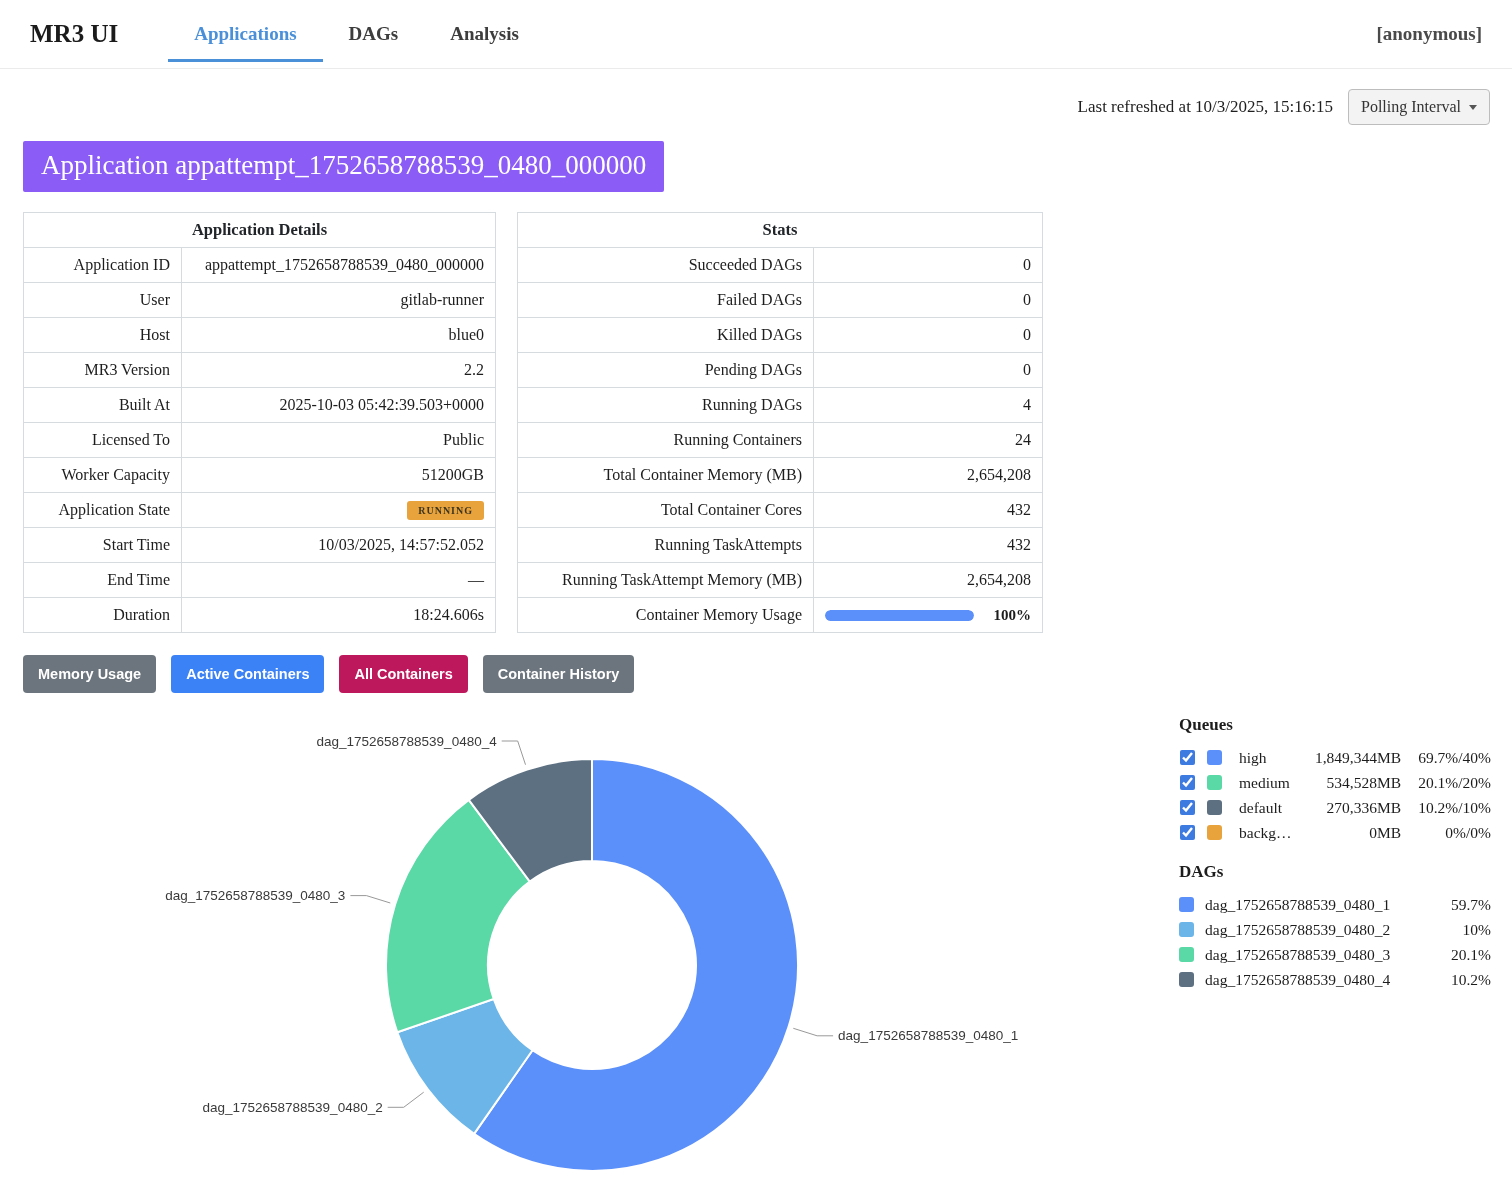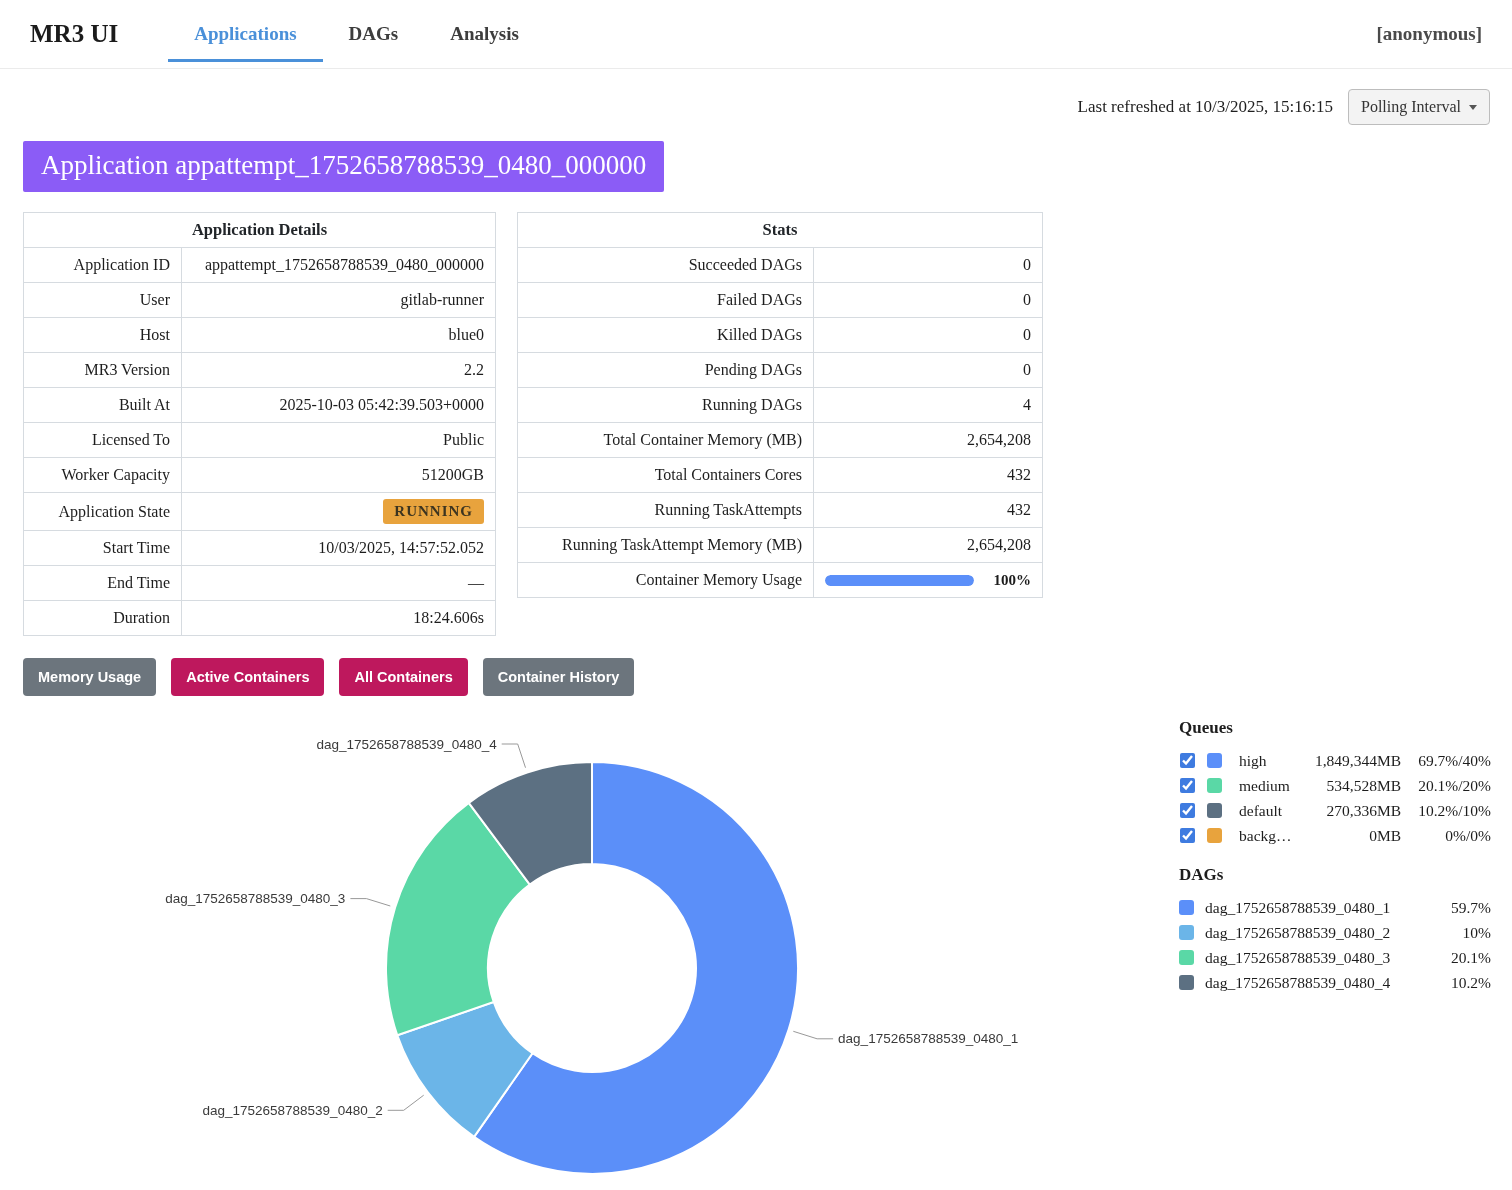--- a/index.html
+++ b/index.html
@@ -35,21 +35,21 @@
   .tables-row { display:flex; gap:21px; margin-left:23px; align-items:flex-start; }
   table { border-collapse:collapse; }
   .details-table { width:473px; }
   .stats-table  { width:526px; }
   th { border:1px solid #d6dbe0; padding:6px 11px; font-weight:700; font-size:16.5px; text-align:center; height:35px; }
   td { border:1px solid #d6dbe0; padding:6px 11px; font-size:16px; height:35px; }
   .cell-label { text-align:right; color:#1d1d1d; }
   .details-table .cell-label { width:158px; }
   .stats-table  .cell-label { width:296px; }
   .cell-value { text-align:right; color:#1d1d1d; }
-  .badge-running { display:inline-block; background:#e8a33d; color:#3c3420; font-size:15px; font-weight:700;
+  .badge-running { display:inline-block; background:#e8a33d; color:#3c3420; font-size:10px; font-weight:700;
     letter-spacing:1px; padding:4px 11px; border-radius:3px; }
   .progress-wrap { display:flex; align-items:center; gap:20px; }
   .progress-track { flex:1; height:11px; background:#e8ecf1; border-radius:6px; overflow:hidden; }
   .progress-fill { height:100%; background:#5b8ff9; border-radius:6px; }
   .progress-pct { font-weight:700; font-size:15px; }
 
   
   .actions-row { display:flex; gap:15px; margin:22px 0 0 23px; }
   .action-btn { background:#6c757d; color:#fff; border:none; border-radius:4px;
     font-family:"Liberation Sans", sans-serif; font-weight:700; font-size:14.5px; padding:11px 15px; cursor:pointer; }
@@ -176,25 +176,29 @@
         </tr>
         <tr>
           <td class="cell-label">Pending DAGs</td>
           <td class="cell-value">0</td>
         </tr>
         <tr>
           <td class="cell-label">Running DAGs</td>
           <td class="cell-value">4</td>
         </tr>
         <tr>
+          <td class="cell-label">Running Containers</td>
+          <td class="cell-value">24</td>
+        </tr>
+        <tr>
           <td class="cell-label">Total Container Memory (MB)</td>
           <td class="cell-value">2,654,208</td>
         </tr>
         <tr>
-          <td class="cell-label">Total Containers Cores</td>
+          <td class="cell-label">Total Container Cores</td>
           <td class="cell-value">432</td>
         </tr>
         <tr>
           <td class="cell-label">Running TaskAttempts</td>
           <td class="cell-value">432</td>
         </tr>
         <tr>
           <td class="cell-label">Running TaskAttempt Memory (MB)</td>
           <td class="cell-value">2,654,208</td>
         </tr>
@@ -208,21 +212,21 @@
               <span class="progress-pct">100%</span>
             </div>
           </td>
         </tr>
       </tbody>
   </table>
 </div>
 
 <div class="actions-row">
     <button class="action-btn" style="background: rgb(108, 117, 125);">Memory Usage</button>
-    <button class="action-btn" style="background: #be185d;">Active Containers</button>
+    <button class="action-btn" style="background: #3b82f6;">Active Containers</button>
     <button class="action-btn" style="background: #be185d;">All Containers</button>
     <button class="action-btn" style="background: rgb(108, 117, 125);">Container History</button>
   </div>
 
 <div class="chart-section">
   <svg class="donut-svg" width="1100" height="478" viewBox="0 0 1100 478">
       <path d="M572.0,44.0 A206,206 0 1 1 454.1,418.9 L512.5,335.3 A104,104 0 1 0 572.0,146.0 Z" fill="#5B8FF9" stroke="#fff" stroke-width="2"></path>
       <polyline points="773.3,313.3 797.1,320.8 813.1,320.8" fill="none" stroke="#999" stroke-width="1"></polyline>
       <text x="818.1" y="325.3" text-anchor="start">dag_1752658788539_0480_1</text>
       <path d="M454.1,418.9 A206,206 0 0 1 377.3,317.3 L473.7,284.0 A104,104 0 0 0 512.5,335.3 Z" fill="#6BB5E8" stroke="#fff" stroke-width="2"></path>

